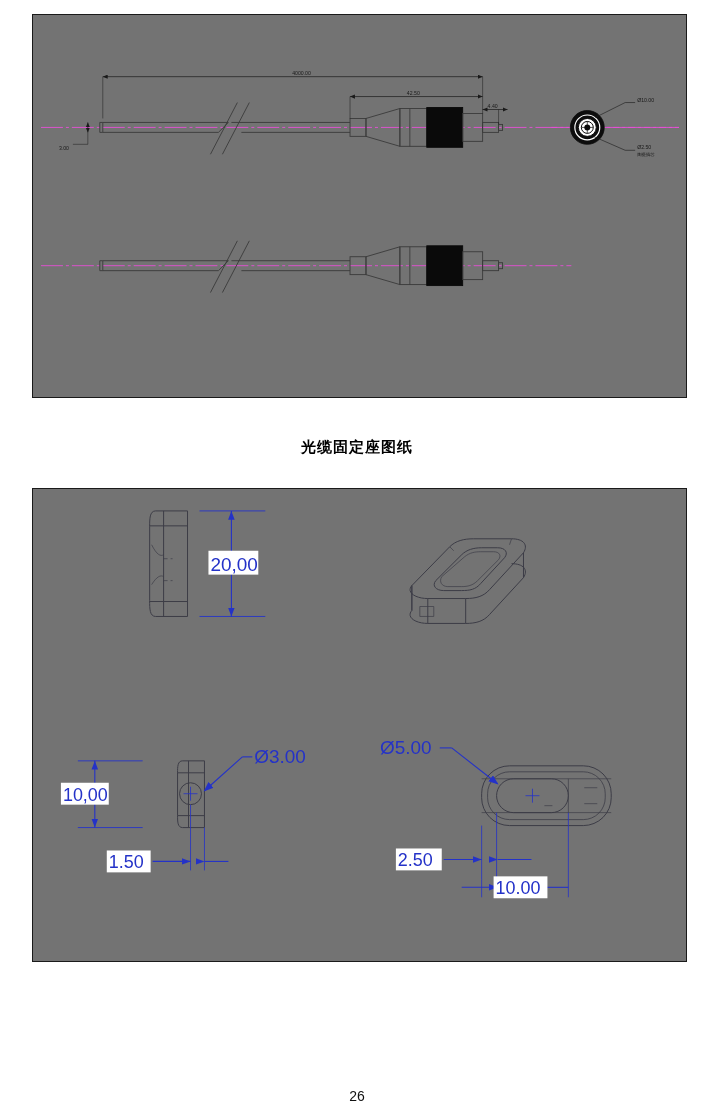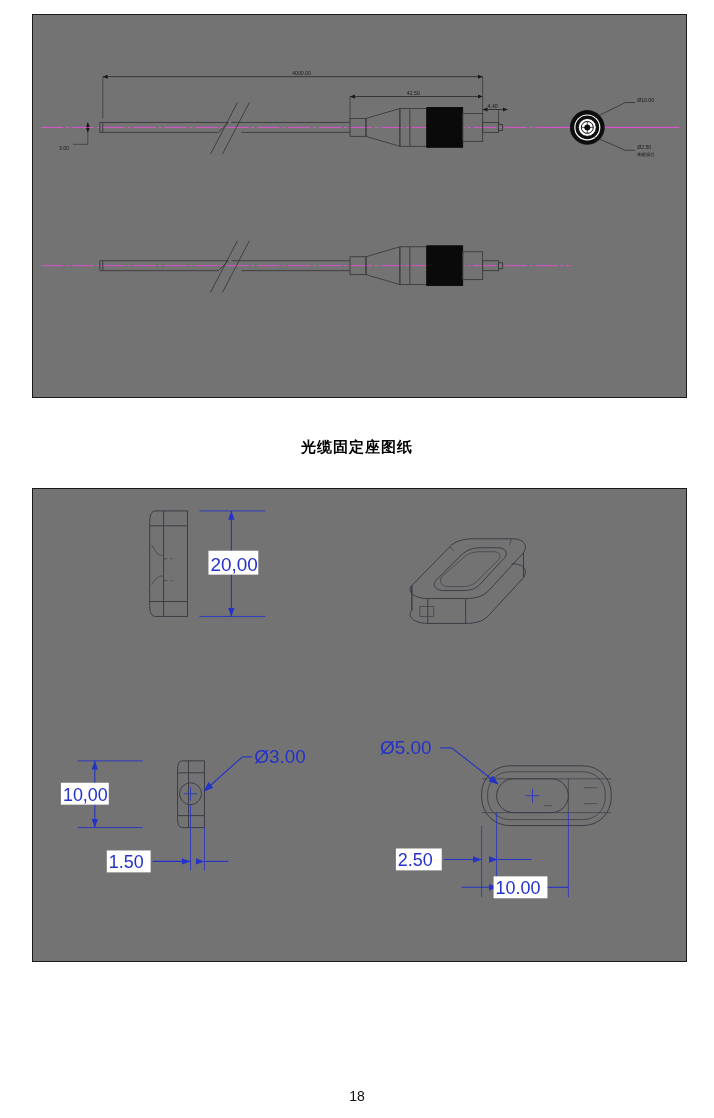--- a/index.html
+++ b/index.html
@@ -281,15 +281,15 @@
         <line x1="537" y1="325" x2="537" y2="410" stroke="#2432c8" stroke-width="0.8"></line>
         <line x1="450" y1="392" x2="450" y2="410" stroke="#2432c8" stroke-width="0.8"></line>
         <line x1="430" y1="400" x2="466" y2="400" stroke="#2432c8" stroke-width="1.1" marker-end="url(#bA)"></line>
         <line x1="537" y1="400" x2="512" y2="400" stroke="#2432c8" stroke-width="1.1" marker-end="url(#bB)"></line>
         <rect x="462" y="389" width="54" height="22" fill="#ffffff"></rect>
         <text class="dimtext-blue-sm" x="464" y="407">10.00</text>
       </g>
     </svg>
   </div>
 
-  <div id="page-number">18</div>
+  <div id="page-number">26</div>
 
 </div>
 
 </body></html>

